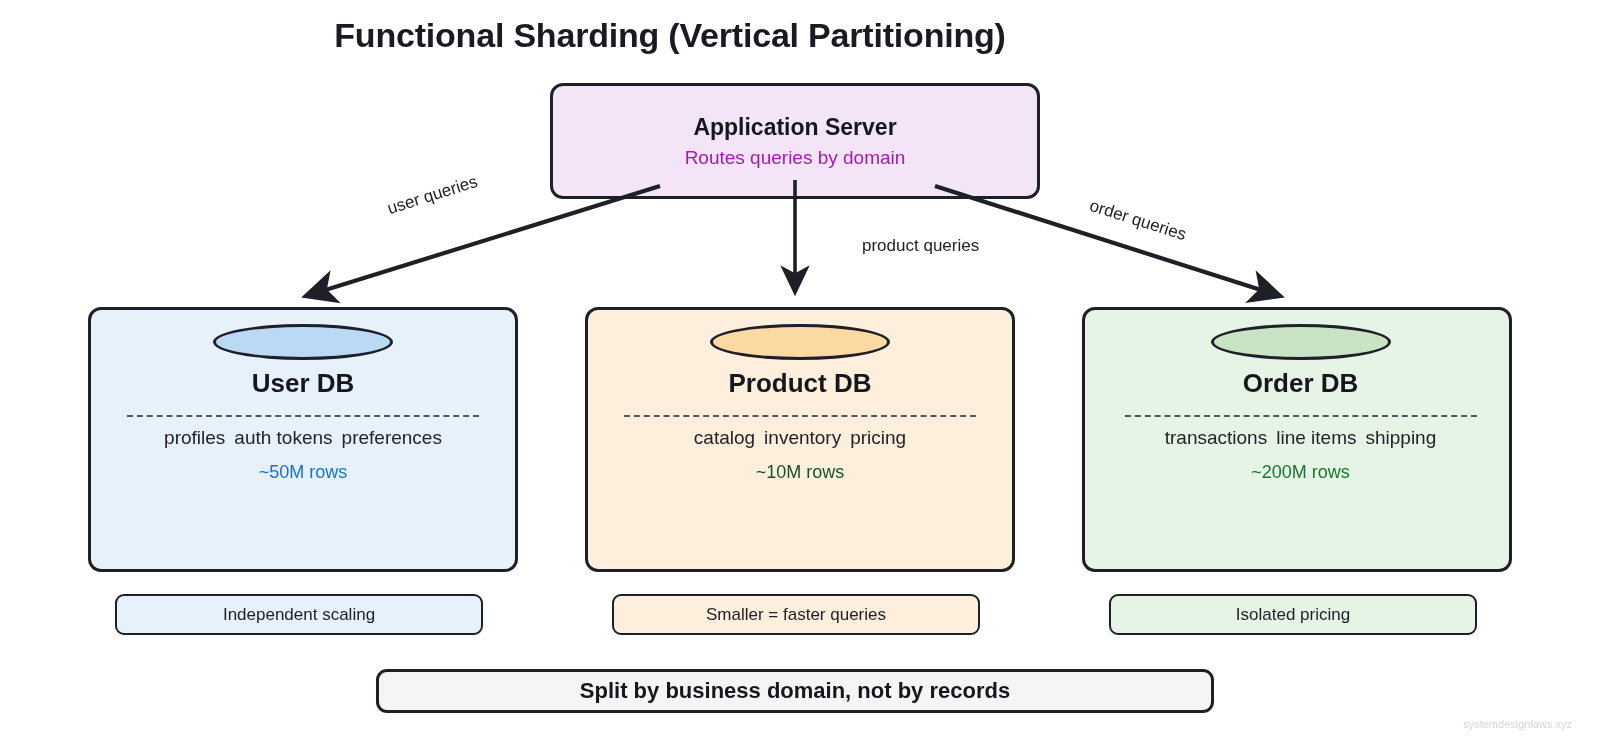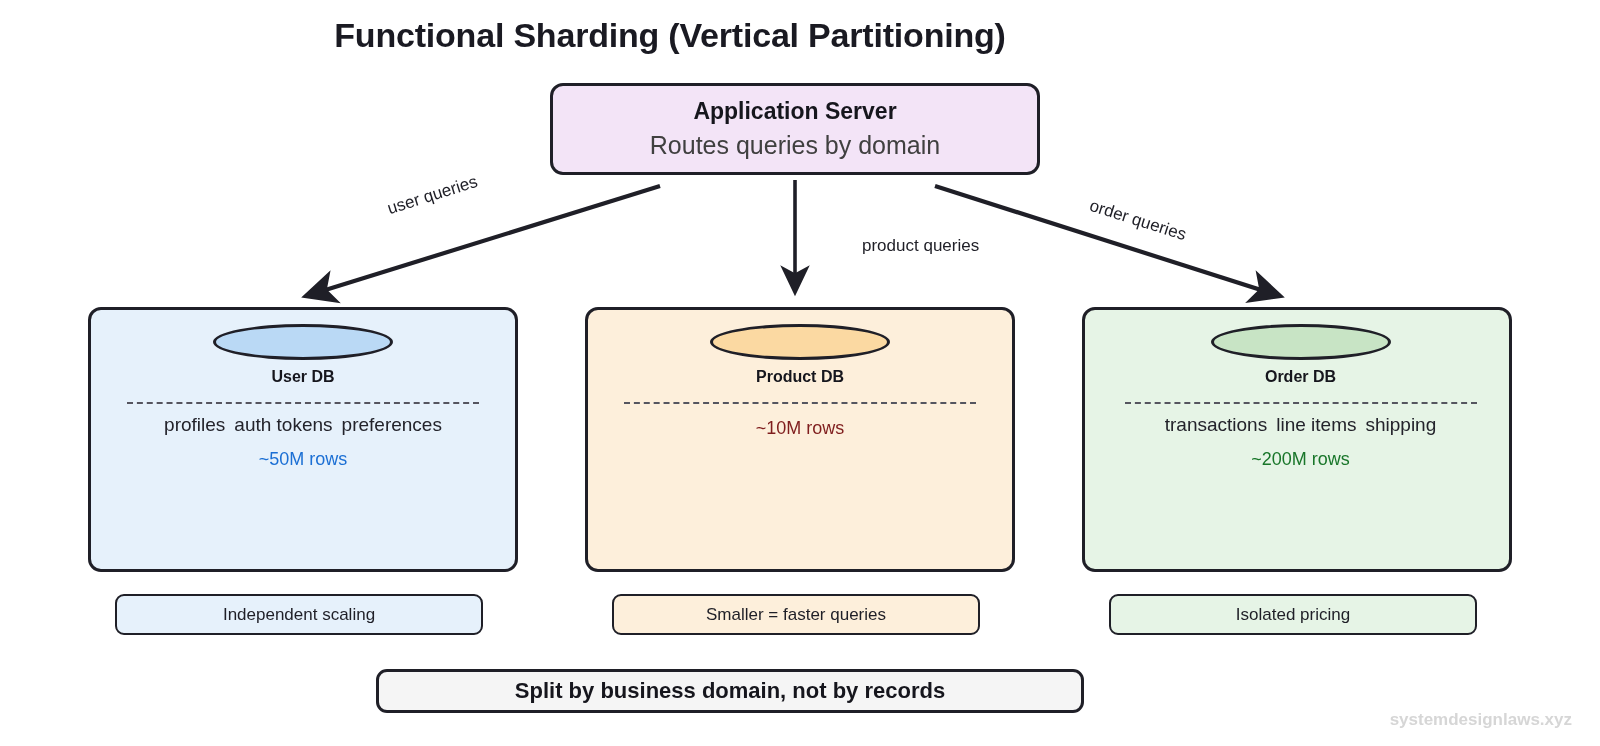--- a/index.html
+++ b/index.html
@@ -34,39 +34,39 @@
     letter-spacing: -0.2px;
     color: #1a1a22;
   }
 
   
   .app-server {
     position: absolute;
     left: 550px;
     top: 83px;
     width: 490px;
-    height: 92px;
+    height: 116px;
     box-sizing: border-box;
     background: #f3e4f7;
     border: 3px solid #1f1f27;
     border-radius: 13px;
     display: flex;
     flex-direction: column;
     align-items: center;
     justify-content: center;
     gap: 6px;
   }
   .app-server .as-title {
     font-size: 23px;
     font-weight: bold;
     color: #16161d;
   }
   .app-server .as-sub {
-    font-size: 25px;
-    color: #404040;
+    font-size: 19px;
+    color: #a21caf;
   }
 
   
   .arrows {
     position: absolute;
     left: 0;
     top: 0;
     width: 1600px;
     height: 746px;
     pointer-events: none;
@@ -119,21 +119,21 @@
     border: 3px solid #1f1f27;
     border-radius: 50%;
     box-sizing: border-box;
   }
   .db-card.user .cyl    { background: #bad9f5; }
   .db-card.product .cyl { background: #fbd9a2; }
   .db-card.order .cyl   { background: #c8e4c5; }
 
   .db-name {
     margin-top: 8px;
-    font-size: 16px;
+    font-size: 26px;
     font-weight: bold;
     color: #16161d;
   }
   .divider {
     margin-top: 16px;
     width: 352px;
     height: 0;
     border-top: 2px dashed #55555f;
   }
   .db-items {
@@ -147,21 +147,21 @@
     font-size: 19px;
     color: #23232b;
     line-height: 1.05;
   }
   .db-rows {
     margin-top: 14px;
     font-size: 18px;
     font-weight: normal;
   }
   .db-card.user .db-rows    { color: #1b6fd4; }
-  .db-card.product .db-rows { color: #7f1d1d; }
+  .db-card.product .db-rows { color: #14532d; }
   .db-card.order .db-rows   { color: #19762a; }
 
   
   .pill {
     position: absolute;
     top: 594px;
     width: 368px;
     height: 41px;
     box-sizing: border-box;
     border: 2px solid #1f1f27;
@@ -174,42 +174,41 @@
   }
   .pill.user    { left: 115px;  background: #e6f1fb; }
   .pill.product { left: 612px;  background: #fdefdb; }
   .pill.order   { left: 1109px; background: #e6f4e6; }
 
   
   .summary {
     position: absolute;
     left: 376px;
     top: 669px;
-    width: 708px;
+    width: 838px;
     height: 44px;
     box-sizing: border-box;
     background: #f5f5f5;
     border: 3px solid #1f1f27;
     border-radius: 11px;
     display: flex;
     align-items: center;
     justify-content: center;
     font-size: 22px;
     font-weight: bold;
     color: #16161d;
   }
 
   
   .watermark {
     position: absolute;
     right: 28px;
     bottom: 16px;
-    font-size: 17px;
+    font-size: 11px;
     color: #d6d6d6;
-    font-weight: bold;
   }
 </style>
 </head>
 <body>
 
 <div class="stage">
 
   <div class="title">Functional Sharding (Vertical Partitioning)</div>
 
   <div class="app-server">
@@ -244,20 +243,25 @@
       <div class="db-item">auth tokens</div>
       <div class="db-item">preferences</div>
     </div>
     <div class="db-rows">~50M rows</div>
   </div>
 
   <div class="db-card product">
     <div class="cyl"></div>
     <div class="db-name">Product DB</div>
     <div class="divider"></div>
+    <div class="db-items">
+      <div class="db-item">catalog</div>
+      <div class="db-item">inventory</div>
+      <div class="db-item">pricing</div>
+    </div>
     <div class="db-rows">~10M rows</div>
   </div>
 
   <div class="db-card order">
     <div class="cyl"></div>
     <div class="db-name">Order DB</div>
     <div class="divider"></div>
     <div class="db-items">
       <div class="db-item">transactions</div>
       <div class="db-item">line items</div>

